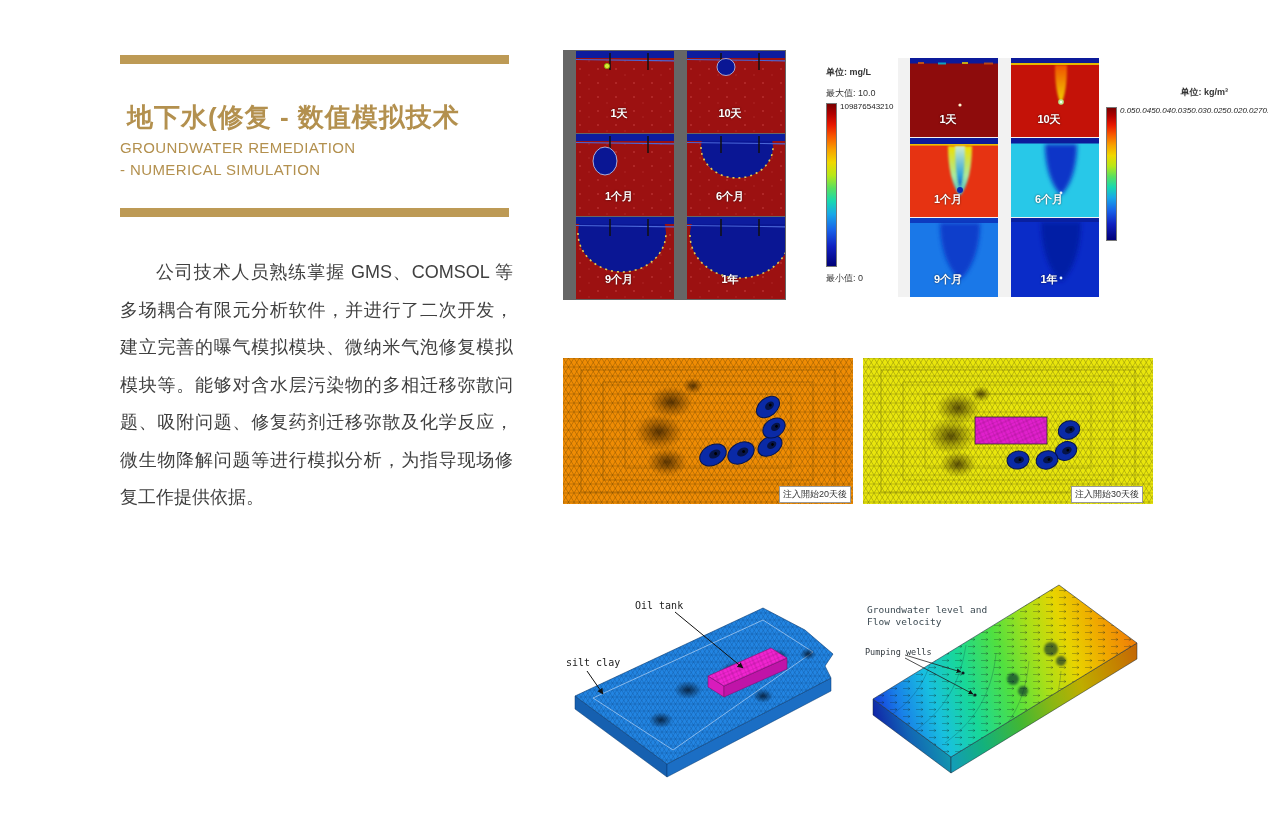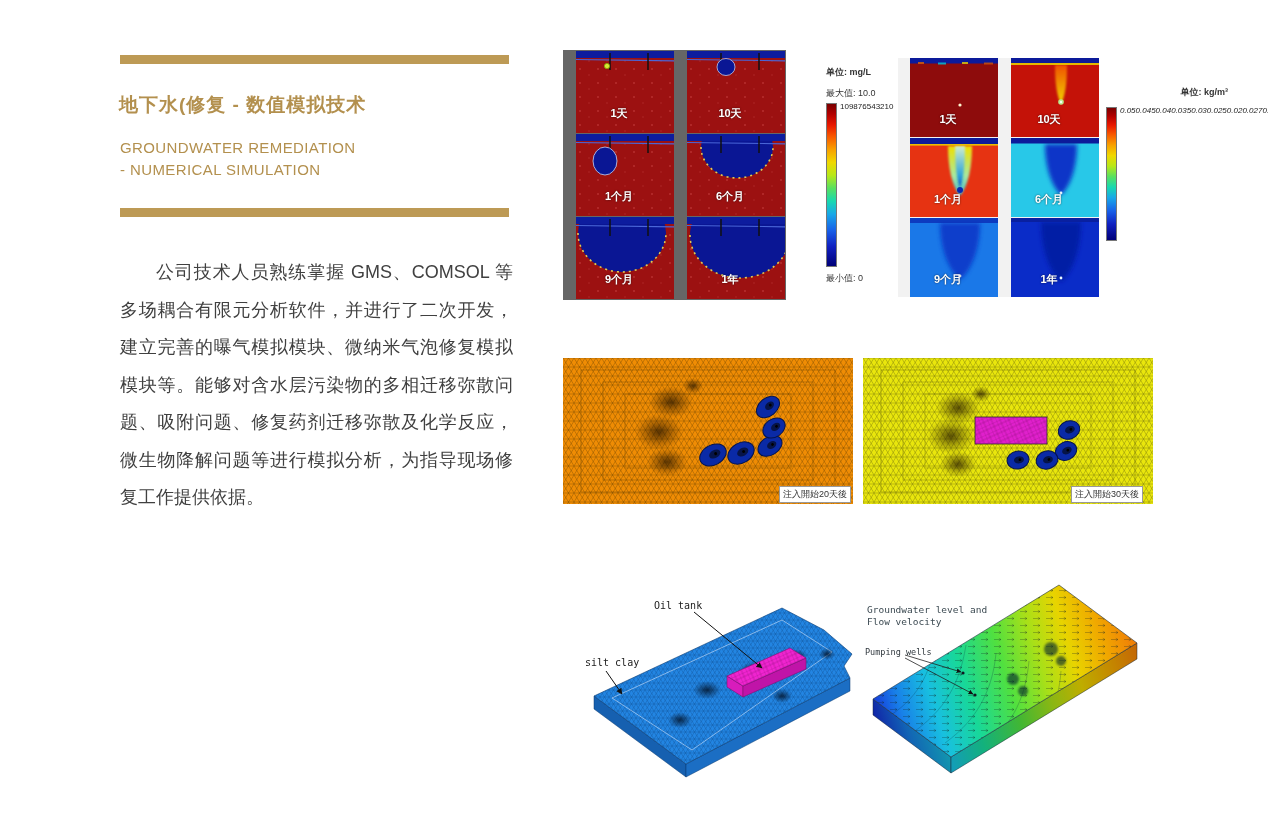--- a/index.html
+++ b/index.html
@@ -2,21 +2,21 @@
 <html><head>
 <meta charset="utf-8">
 <style>
   html,body{margin:0;padding:0;background:#e9e9e9;}
   .page{position:relative;width:1268px;height:822px;background:#ffffff;overflow:hidden;
         font-family:"Liberation Sans",sans-serif;}
   
   .gold-bar{position:absolute;left:120px;width:389px;height:9px;background:#bd9a55;}
   .bar-top{top:55px;}
   .bar-bottom{top:208px;}
-  .title-cn{position:absolute;left:119px;top:92px;margin:0;font-size:19px;font-weight:bold;
+  .title-cn{position:absolute;left:119px;top:92px;margin:8px;font-size:26px;font-weight:bold;
             color:#b3904e;letter-spacing:1px;}
   .title-en{position:absolute;left:120px;top:137px;font-size:15px;line-height:22px;
             color:#b3904e;letter-spacing:.4px;}
   .para{position:absolute;left:120px;top:254px;width:393px;margin:0;font-size:18px;
         line-height:37.5px;color:#404040;text-align:justify;text-indent:2em;}
   
   .figA{position:absolute;left:563px;top:50px;display:grid;grid-template-columns:110px 110px;
         grid-auto-rows:82px;gap:1px;background:#666;border:1px solid #666;}
   .figB{position:absolute;left:898px;top:58px;display:grid;grid-template-columns:100px 100px;
         grid-auto-rows:79px;gap:1px;background:#f2f2f2;}
@@ -394,21 +394,21 @@
         <g transform="translate(155,102) rotate(-10)">
             <ellipse rx="11" ry="9" fill="#0a2aa6" stroke="#04144f"></ellipse>
             <ellipse cx="1" rx="5" ry="3.5" fill="#061448"></ellipse>
             <circle cx="2" r="1.4" fill="#000"></circle>
           </g>
       </g>
     </svg>
     <div class="mesh-caption" style="right:10px;bottom:5px;">注入開始30天後</div>
   </div>
 
-  <div class="model" style="left:582px;top:578px;text-align:center;">
+  <div class="model" style="left:563px;top:578px;text-align:center;">
     <svg width="290" height="200" viewBox="0 0 290 200">
 
       <path d="M12,118 L104,186 L104,199 L12,131 Z" fill="#1660b0" stroke="#0a3a70" stroke-width=".5"></path>
       <path d="M104,186 L268,100 L268,113 L104,199 Z" fill="#1b6ec4" stroke="#0a3a70" stroke-width=".5"></path>
 
       <path d="M12,118 L200,30 L242,52 L270,76 L262,88 L268,100 L104,186 Z" fill="#2285e2" stroke="#0a3a70" stroke-width=".6"></path>
       <path d="M12,118 L200,30 L242,52 L270,76 L262,88 L268,100 L104,186 Z" fill="url(#meshBl)"></path>
       <path d="M30,120 L200,42 L250,74 L110,172 Z" fill="none" stroke="#e8f0ff" stroke-width=".7" opacity=".75"></path>
 
       <ellipse cx="125" cy="112" rx="14" ry="9" fill="url(#smudgeD)"></ellipse>

